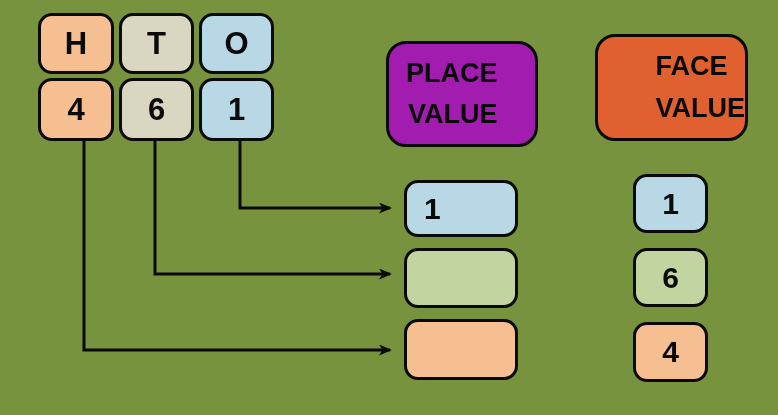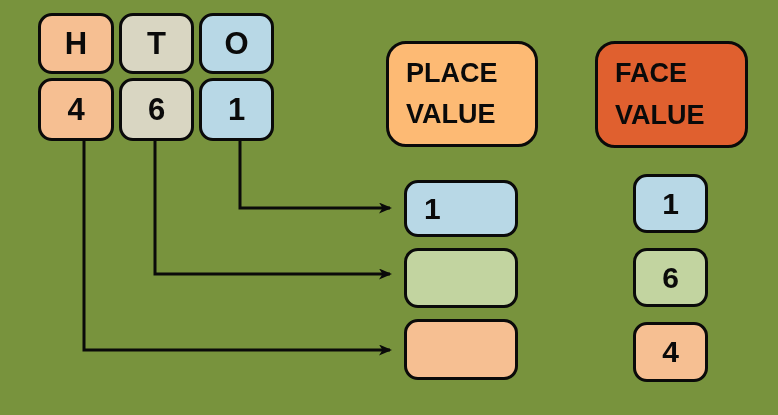--- a/index.html
+++ b/index.html
@@ -36,21 +36,21 @@
 
   
   .header {
     border-radius: 20px;
     font-size: 27px;
     line-height: 1.52;
     align-items: center;
     justify-content: flex-start;
     padding-left: 17px;
   }
-  .h-yellow { background: #fdba74; }
+  .h-yellow { background: #a21caf; text-align: right; }
   .h-red    { background: #E0602F; }
   .header .stack span { display: block; }
 
   
   .pv-box {
     border-radius: 14px;
     font-size: 30px;
     justify-content: flex-start;
     padding-left: 17px;
   }
@@ -91,21 +91,21 @@
   <div class="box cell c-tan" style="left:119px; top:78px; width:75px; height:63px;">6</div>
   <div class="box cell c-blue" style="left:199px; top:78px; width:75px; height:63px;">1</div>
 
   <div class="box header h-yellow" style="left:386px; top:41px; width:152px; height:106px;">
     <div class="stack">
       <span>PLACE</span>
       <span>VALUE</span>
     </div>
   </div>
 
-  <div class="box header h-red" style="left:595px; top:41px; width:153px; height:107px;">
+  <div class="box header h-red" style="left:595px; top:34px; width:153px; height:107px;justify-content:flex-end;">
     <div class="stack">
       <span>FACE</span>
       <span>VALUE</span>
     </div>
   </div>
 
   <div class="box pv-box c-blue" style="left:404px; top:180px; width:114px; height:57px;">1</div>
   <div class="box pv-box c-green" style="left:404px; top:248px; width:114px; height:60px;"></div>
   <div class="box pv-box c-peach" style="left:404px; top:319px; width:114px; height:61px;"></div>
 

